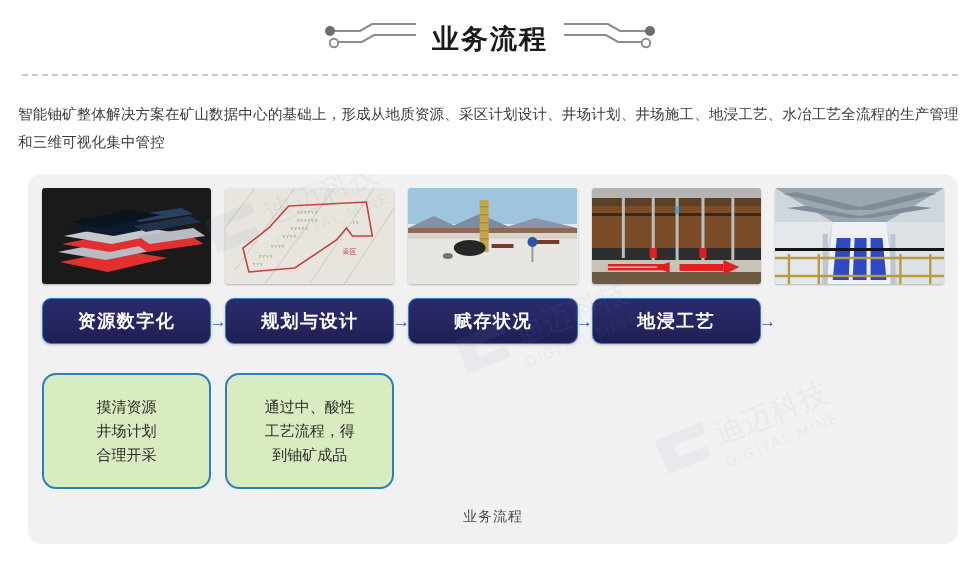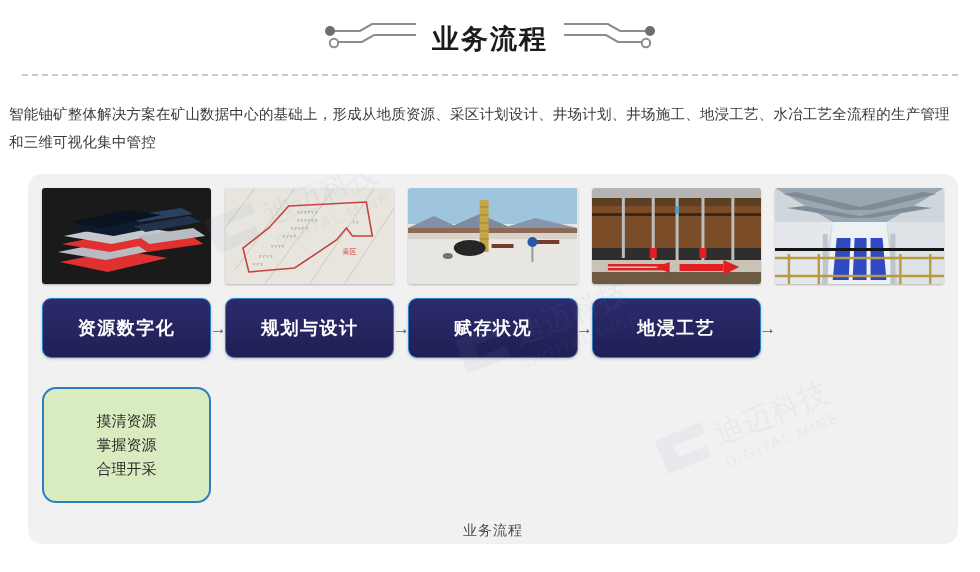--- a/index.html
+++ b/index.html
@@ -38,21 +38,21 @@
     position: absolute;
     left: 22px;
     right: 22px;
     top: 74px;
     height: 0;
     border-top: 2px dashed #c9c9c9;
   }
 
   
   .intro {
-    margin: 22px 20px 0 9px;
+    margin: 22px 20px 0 18px;
     font-size: 14.5px;
     line-height: 28px;
     color: #3a3a3a;
     letter-spacing: 0.2px;
   }
 
   
   .panel {
     position: relative;
     margin: 18px 22px 0 28px;
@@ -102,21 +102,21 @@
     z-index: 2;
     display: grid;
     grid-template-columns: repeat(5, 1fr);
     column-gap: 14px;
     padding: 0 14px;
     box-sizing: border-box;
     margin-top: 14px;
   }
   .stage-cell { position: relative; }
   .stage-box {
-    height: 60px;
+    height: 46px;
     border-radius: 9px;
     background: linear-gradient(180deg, #2b2b6b 0%, #252560 55%, #1f1f55 100%);
     border: 1.5px solid #2f7fc4;
     box-shadow: 0 1px 3px rgba(0,0,0,0.22);
     display: flex;
     align-items: center;
     justify-content: center;
     color: #ffffff;
     font-size: 18px;
     font-weight: 700;
@@ -394,24 +394,31 @@
       <span class="arrow">→</span>
     </div>
 
   </div>
 
   <div class="cards-row">
 
     <div class="card">
       <div>
         <span>摸清资源</span>
-        <span>掌握资源</span>
+        <span>井场计划</span>
         <span>合理开采</span>
       </div>
     </div>
 
 
 
 
+    <div class="card">
+      <div>
+        <span>通过中、酸性</span>
+        <span>工艺流程，得</span>
+        <span>到铀矿成品</span>
+      </div>
+    </div>
   </div>
 
   <div class="panel-caption">业务流程</div>
 </div>
 
 </body></html>

